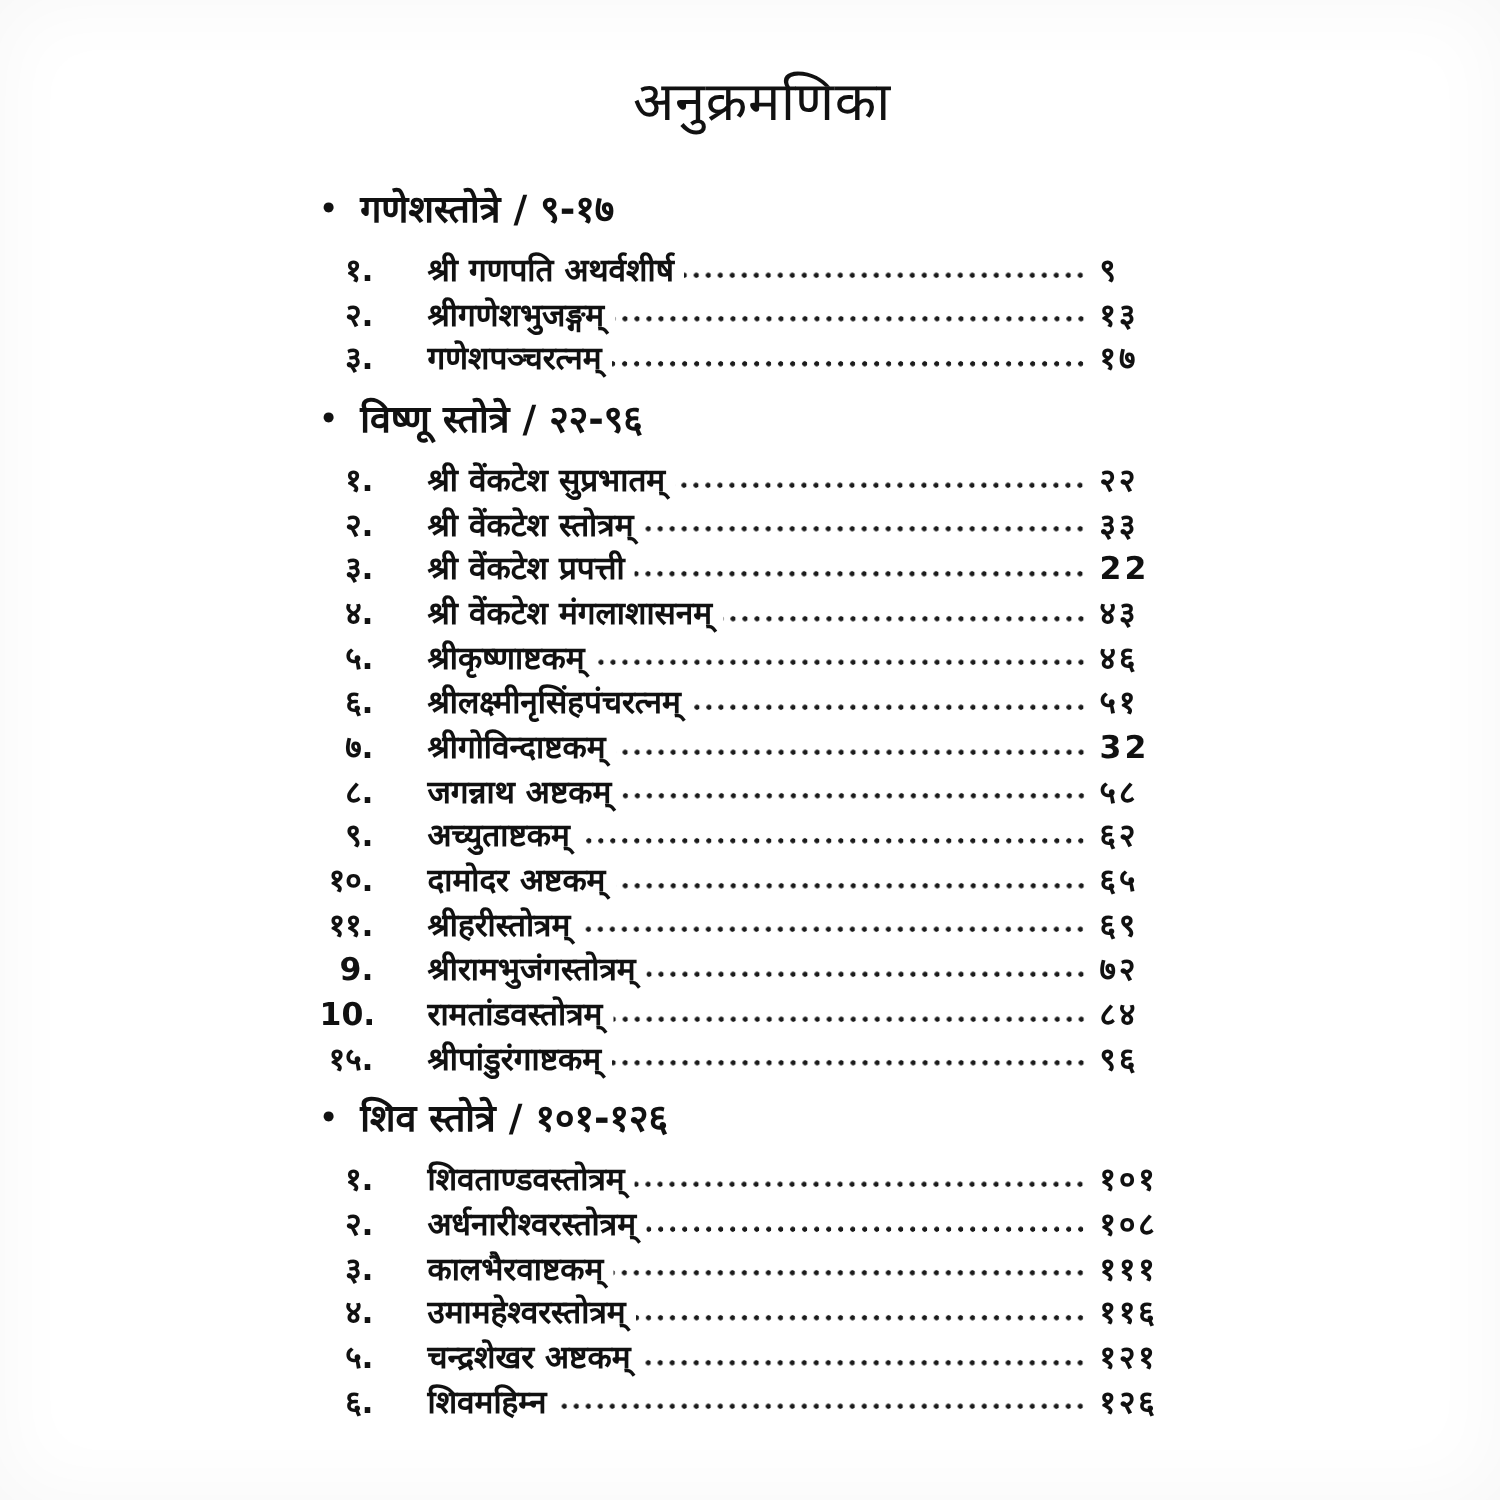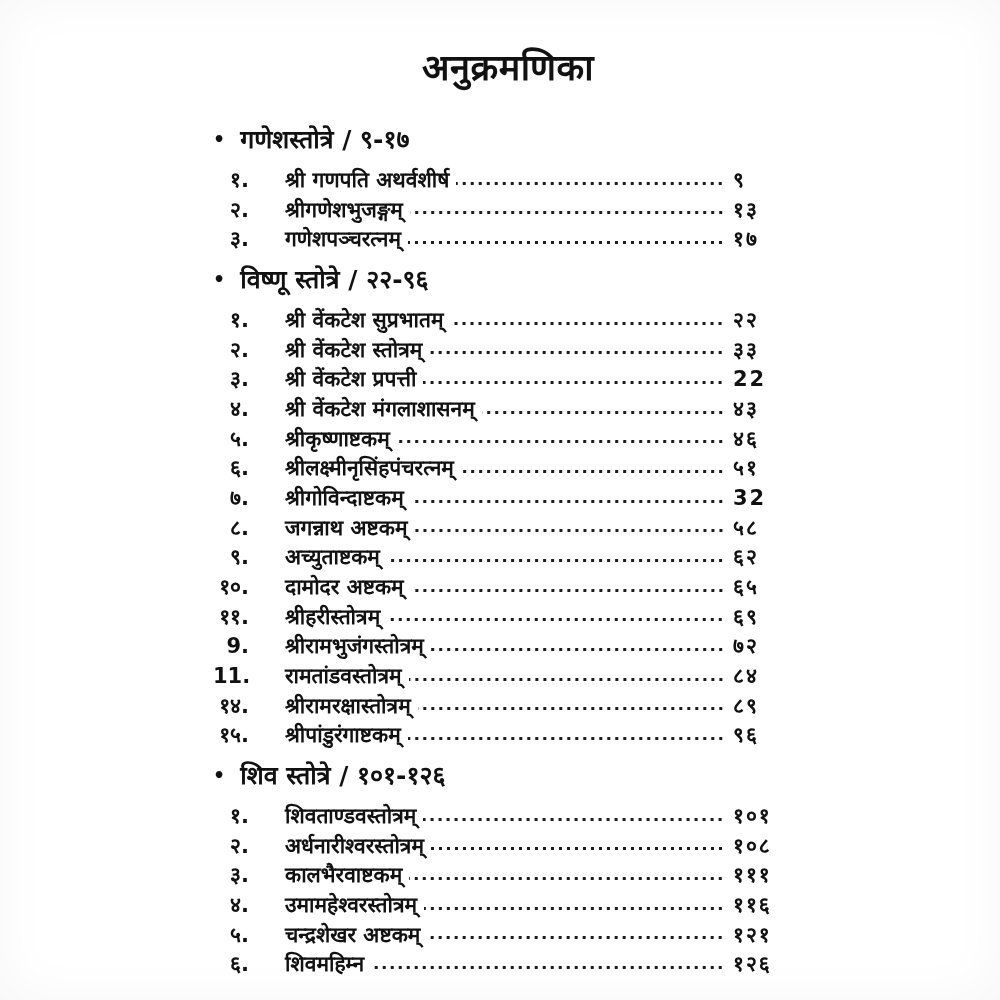--- a/index.html
+++ b/index.html
@@ -15,21 +15,21 @@
     color: #111111;
     font-family: "DejaVu Sans", sans-serif;
     overflow: hidden;
     box-shadow: inset 0 0 55px rgba(0,0,0,0.035);
     box-sizing: border-box;
     padding-top: 42px;
   }
   .title {
     text-align: center;
     font-size: 36px;
-    font-weight: 700;
+    font-weight: 400;
     margin: 0 0 30px 0;
     letter-spacing: 0.5px;
     padding-left: 16px;
   }
   .toc {
     margin-left: 213px;
     width: 572px;
   }
   .section {
     margin-bottom: 6px;
@@ -185,30 +185,24 @@
           <span class="dots"></span>
           <span class="pagenum">६९</span>
         </div>
         <div class="row">
           <span class="num">9.</span>
           <span class="entry-title">श्रीरामभुजंगस्तोत्रम्</span>
           <span class="dots"></span>
           <span class="pagenum">७२</span>
         </div>
         <div class="row">
-          <span class="num">11.</span>
+          <span class="num">10.</span>
           <span class="entry-title">रामतांडवस्तोत्रम्</span>
           <span class="dots"></span>
           <span class="pagenum">८४</span>
-        </div>
-        <div class="row">
-          <span class="num">१४.</span>
-          <span class="entry-title">श्रीरामरक्षास्तोत्रम्</span>
-          <span class="dots"></span>
-          <span class="pagenum">८९</span>
         </div>
         <div class="row">
           <span class="num">१५.</span>
           <span class="entry-title">श्रीपांडुरंगाष्टकम्</span>
           <span class="dots"></span>
           <span class="pagenum">९६</span>
         </div>
       </div>
       <div class="section">
         <div class="section-header">

